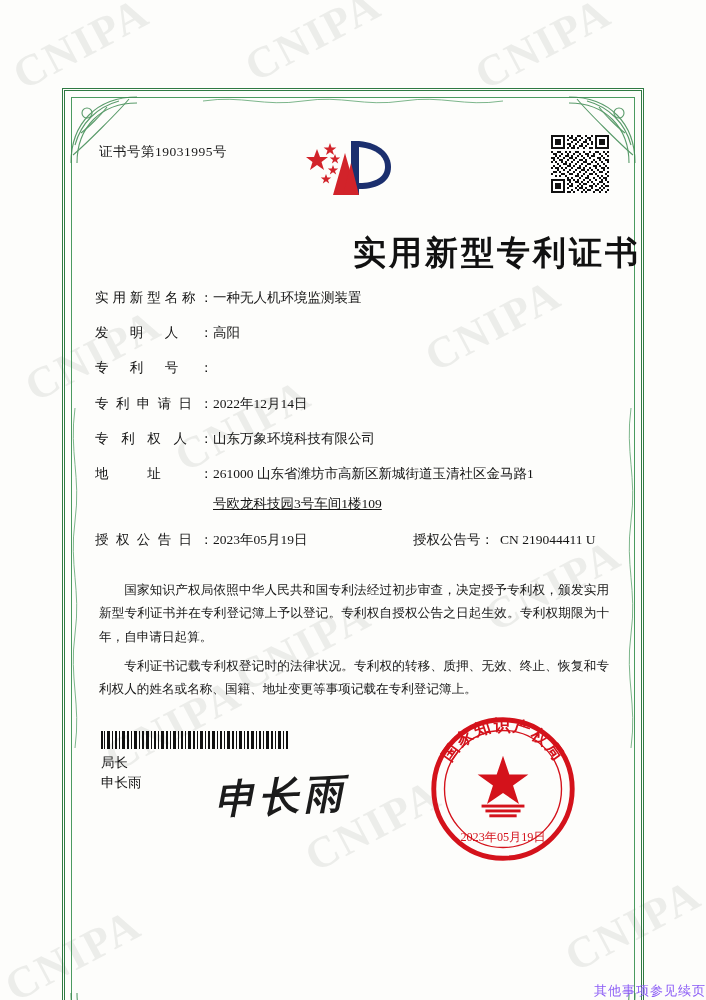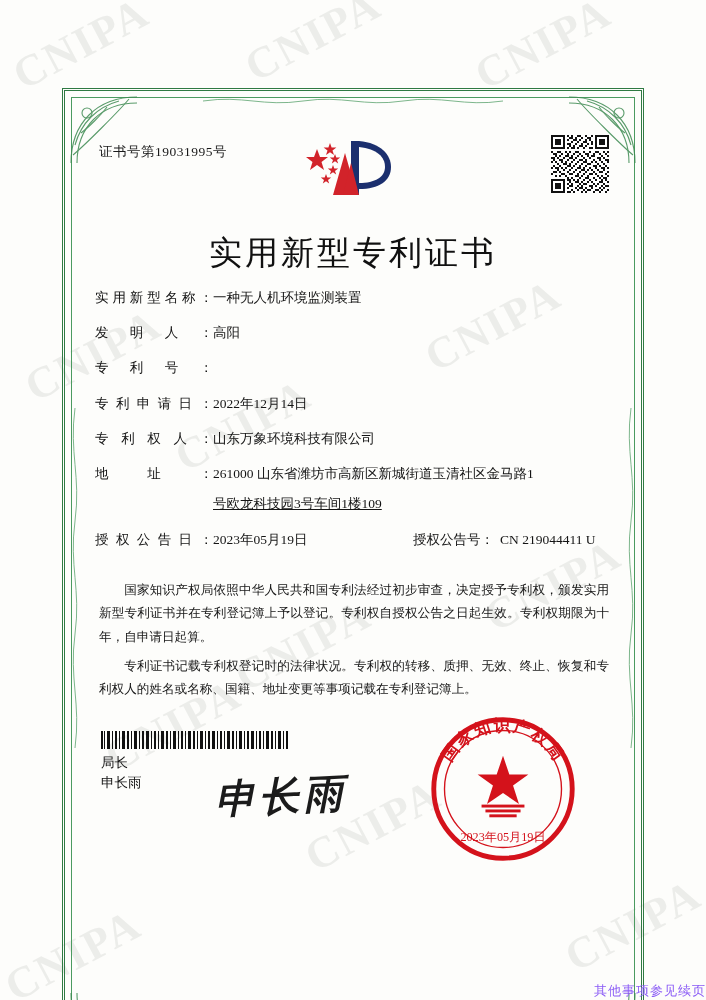--- a/index.html
+++ b/index.html
@@ -91,23 +91,23 @@
     right: 32px;
     top: 44px;
     width: 58px;
     height: 58px;
   }
 
   #title {
     position: absolute;
     left: 0; right: 0;
     top: 140px;
-    text-align: center;
+    text-align: right;
     font-family: "DejaVu Sans", "Liberation Sans", sans-serif;
-    font-weight: normal;
+    font-weight: bold;
     font-size: 33px;
     letter-spacing: 3px;
     color: #111;
   }
 
   
   #fields {
     position: absolute;
     left: 30px;
     top: 198px;

